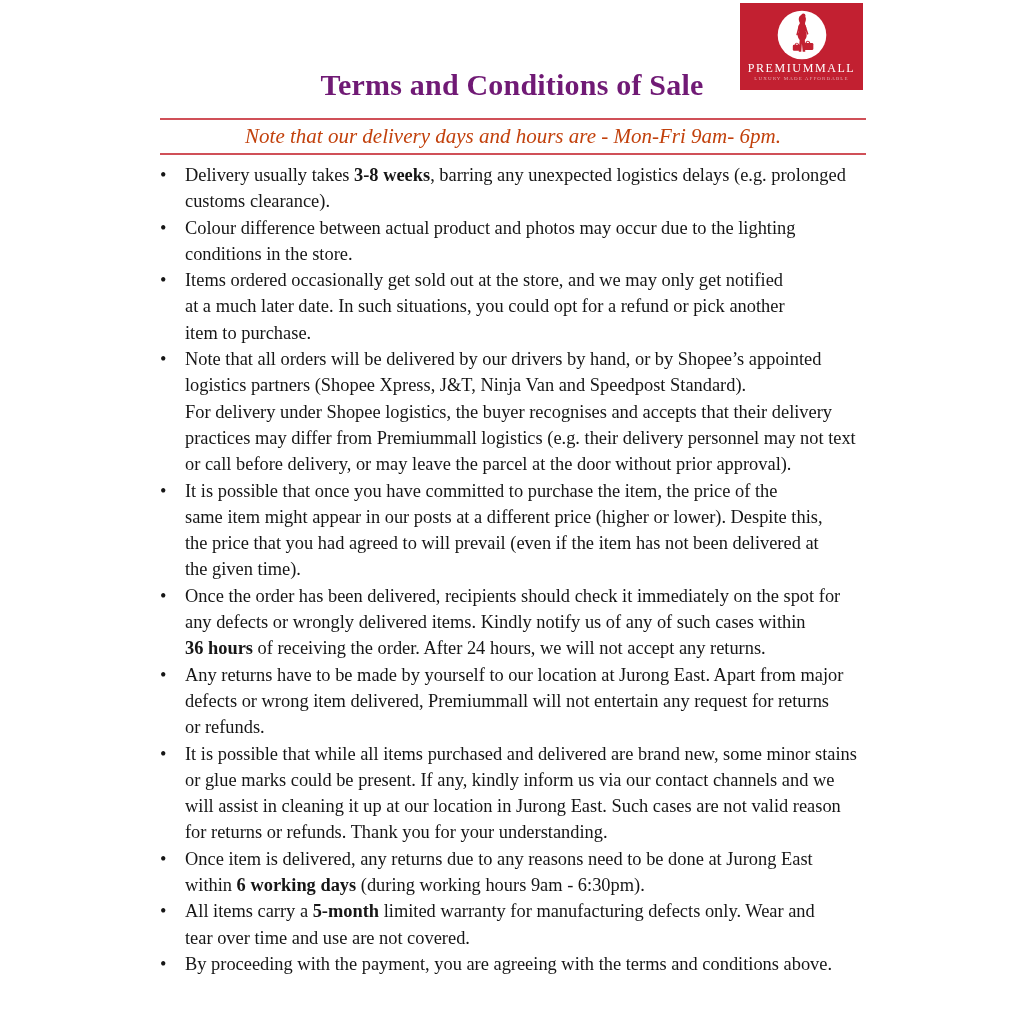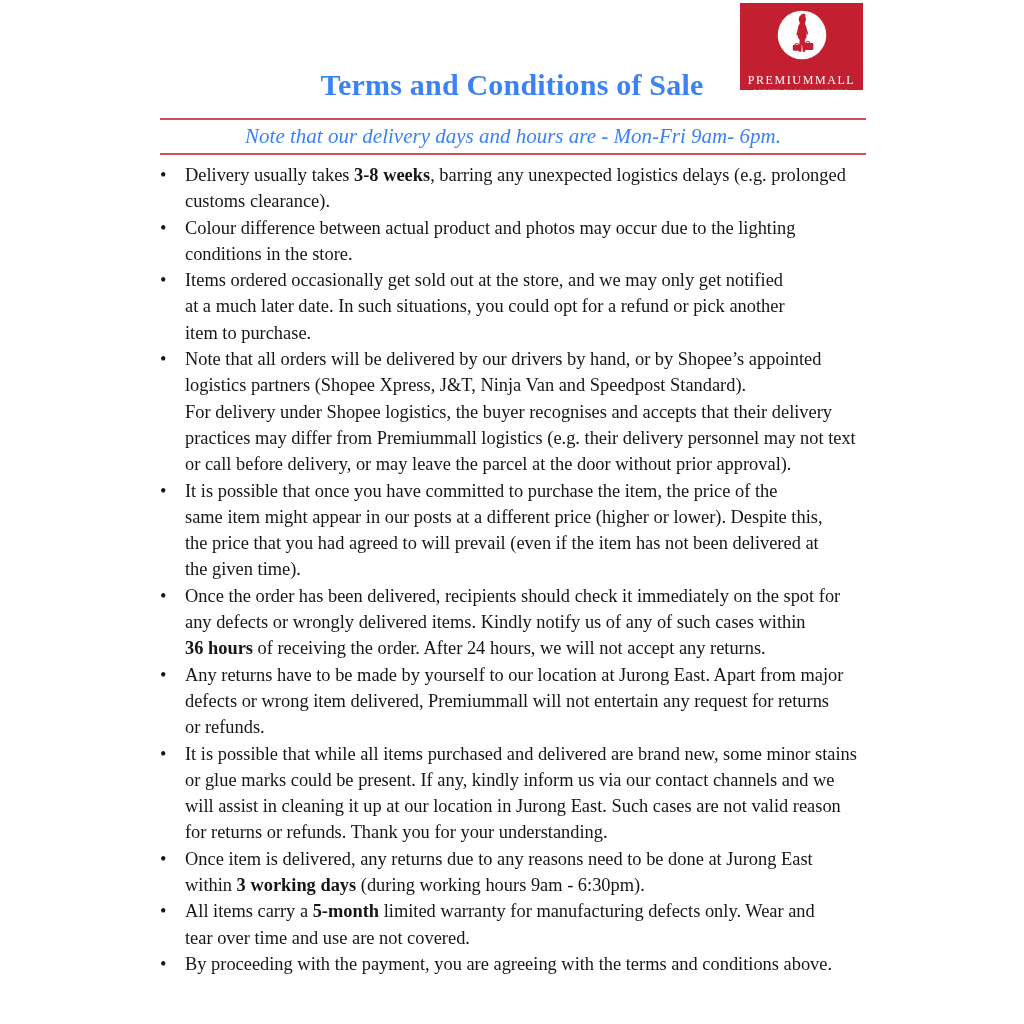--- a/index.html
+++ b/index.html
@@ -6,45 +6,45 @@
   body {
     width:1024px; height:1024px; position:relative; overflow:hidden;
     font-family:"Liberation Serif", serif; color:#161616;
   }
   .page { position:absolute; inset:0; background:#ffffff; }
 
   
   .doc-title {
     position:absolute; top:68px; left:0; width:1024px; margin:0;
     text-align:center; font-size:30px; line-height:34px; font-weight:bold;
-    color:#3b82f6; letter-spacing:0.2px;
+    color:#701a75; letter-spacing:0.2px;
   }
 
   
   .logo {
     position:absolute; top:3px; left:740px; width:123px; height:87px;
     background:#c22031; text-align:center; overflow:hidden;
   }
   .logo-icon { display:block; margin:5px auto 0 auto; width:54px; height:54px; }
   .logo-name {
     color:#ffffff; font-size:12px; line-height:12px; letter-spacing:1.6px;
-    margin-top:12px; font-family:"Liberation Serif", serif;
+    margin-top:0; font-family:"Liberation Serif", serif;
   }
   .logo-tagline {
     color:#e3aab0; font-size:5px; line-height:7px; letter-spacing:1.1px; margin-top:1px;
   }
 
   
   .notice {
     position:absolute; top:118px; left:160px; width:706px;
     border-top:2px solid #d05058; border-bottom:2px solid #d05058;
     padding:4px 0 5px 0; text-align:center;
   }
   .notice-text {
-    color:#3b82f6; font-style:italic; font-size:21px; line-height:24px;
+    color:#c2410c; font-style:italic; font-size:21px; line-height:24px;
   }
 
   
   .bullets {
     position:absolute; top:162px; left:160px; width:716px;
     margin:0; padding:0; list-style:none;
   }
   .bullets li {
     display:flex; align-items:flex-start;
     font-size:18.4px; line-height:26.3px; color:#161616;
@@ -123,21 +123,21 @@
       <li>
         <span class="marker">•</span>
         <div class="bullet-text">Any returns have to be made by yourself to our location at Jurong East. Apart from major<br>defects or wrong item delivered, Premiummall will not entertain any request for returns<br>or refunds.</div>
       </li>
       <li>
         <span class="marker">•</span>
         <div class="bullet-text">It is possible that while all items purchased and delivered are brand new, some minor stains<br>or glue marks could be present. If any, kindly inform us via our contact channels and we<br>will assist in cleaning it up at our location in Jurong East. Such cases are not valid reason<br>for returns or refunds. Thank you for your understanding.</div>
       </li>
       <li>
         <span class="marker">•</span>
-        <div class="bullet-text">Once item is delivered, any returns due to any reasons need to be done at Jurong East<br>within <strong>3 working days</strong> (during working hours 9am - 6:30pm).</div>
+        <div class="bullet-text">Once item is delivered, any returns due to any reasons need to be done at Jurong East<br>within <strong>6 working days</strong> (during working hours 9am - 6:30pm).</div>
       </li>
       <li>
         <span class="marker">•</span>
         <div class="bullet-text">All items carry a <strong>5-month</strong> limited warranty for manufacturing defects only. Wear and<br>tear over time and use are not covered.</div>
       </li>
       <li>
         <span class="marker">•</span>
         <div class="bullet-text">By proceeding with the payment, you are agreeing with the terms and conditions above.</div>
       </li>
     </ul>

